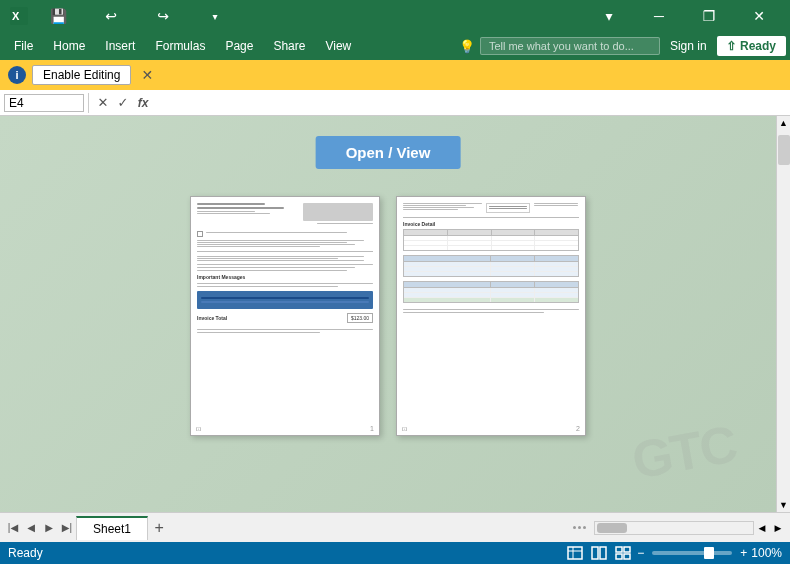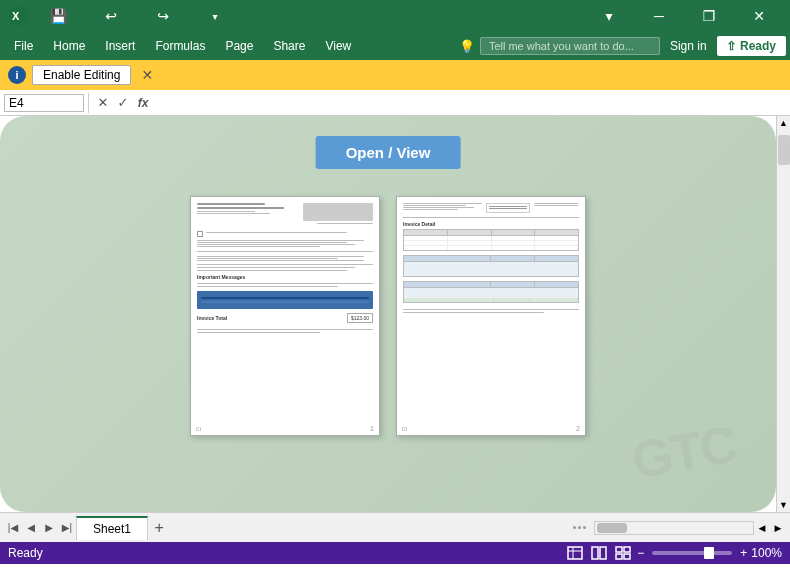--- a/index.html
+++ b/index.html
@@ -245,21 +245,21 @@
     }
     .tab-add { width: 22px; height: 22px; display: flex; align-items: center; justify-content: center; cursor: pointer; color: #555; font-size: 16px; }
     .tab-spacer { flex: 1; }
     .tab-scroll-dots { display: flex; gap: 2px; align-items: center; padding: 0 8px; }
     .tab-scroll-dot { width: 3px; height: 3px; background: #999; border-radius: 50%; }
     .h-scroll-arrow { width: 16px; height: 14px; display: flex; align-items: center; justify-content: center; font-size: 9px; cursor: pointer; }
 
     
     .status-bar {
       height: 22px;
-      background: #4c1d95;
+      background: #0369a1;
       display: flex;
       align-items: center;
       padding: 0 8px;
       color: white;
       font-size: 12px;
       justify-content: space-between;
     }
     .status-right { display: flex; align-items: center; gap: 4px; }
     .view-btn { width: 20px; height: 18px; display: flex; align-items: center; justify-content: center; cursor: pointer; }
     .zoom-slider { width: 80px; height: 4px; background: rgba(255,255,255,0.4); border-radius: 2px; position: relative; margin: 0 4px; cursor: pointer; }
@@ -340,21 +340,21 @@
 <div class="formula-bar">
   <input class="name-box" type="text" value="E4" style="">
   <div class="formula-divider"></div>
   <div class="formula-icon">✕</div>
   <div class="formula-icon">✓</div>
   <div class="formula-icon" style="font-style:italic; font-weight:bold; font-size:12px; color:#555;">fx</div>
   <input class="formula-input" type="text" value="" style="">
 </div>
 
 <div class="main-wrapper">
-  <div class="sheet-content" style="flex:1; position:relative; background: linear-gradient(135deg, #c5d8c5 0%, #b8cdb8 100%); border-radius: 25px;">
+  <div class="sheet-content" style="flex:1; position:relative; background: linear-gradient(135deg, #c5d8c5 0%, #b8cdb8 100%);">
 
     <div class="watermark">GTC</div>
 
     <div class="open-view-container">
       <button class="open-view-btn">Open / View</button>
     </div>
 
     <div class="docs-container">
 
       <div class="doc-preview">

